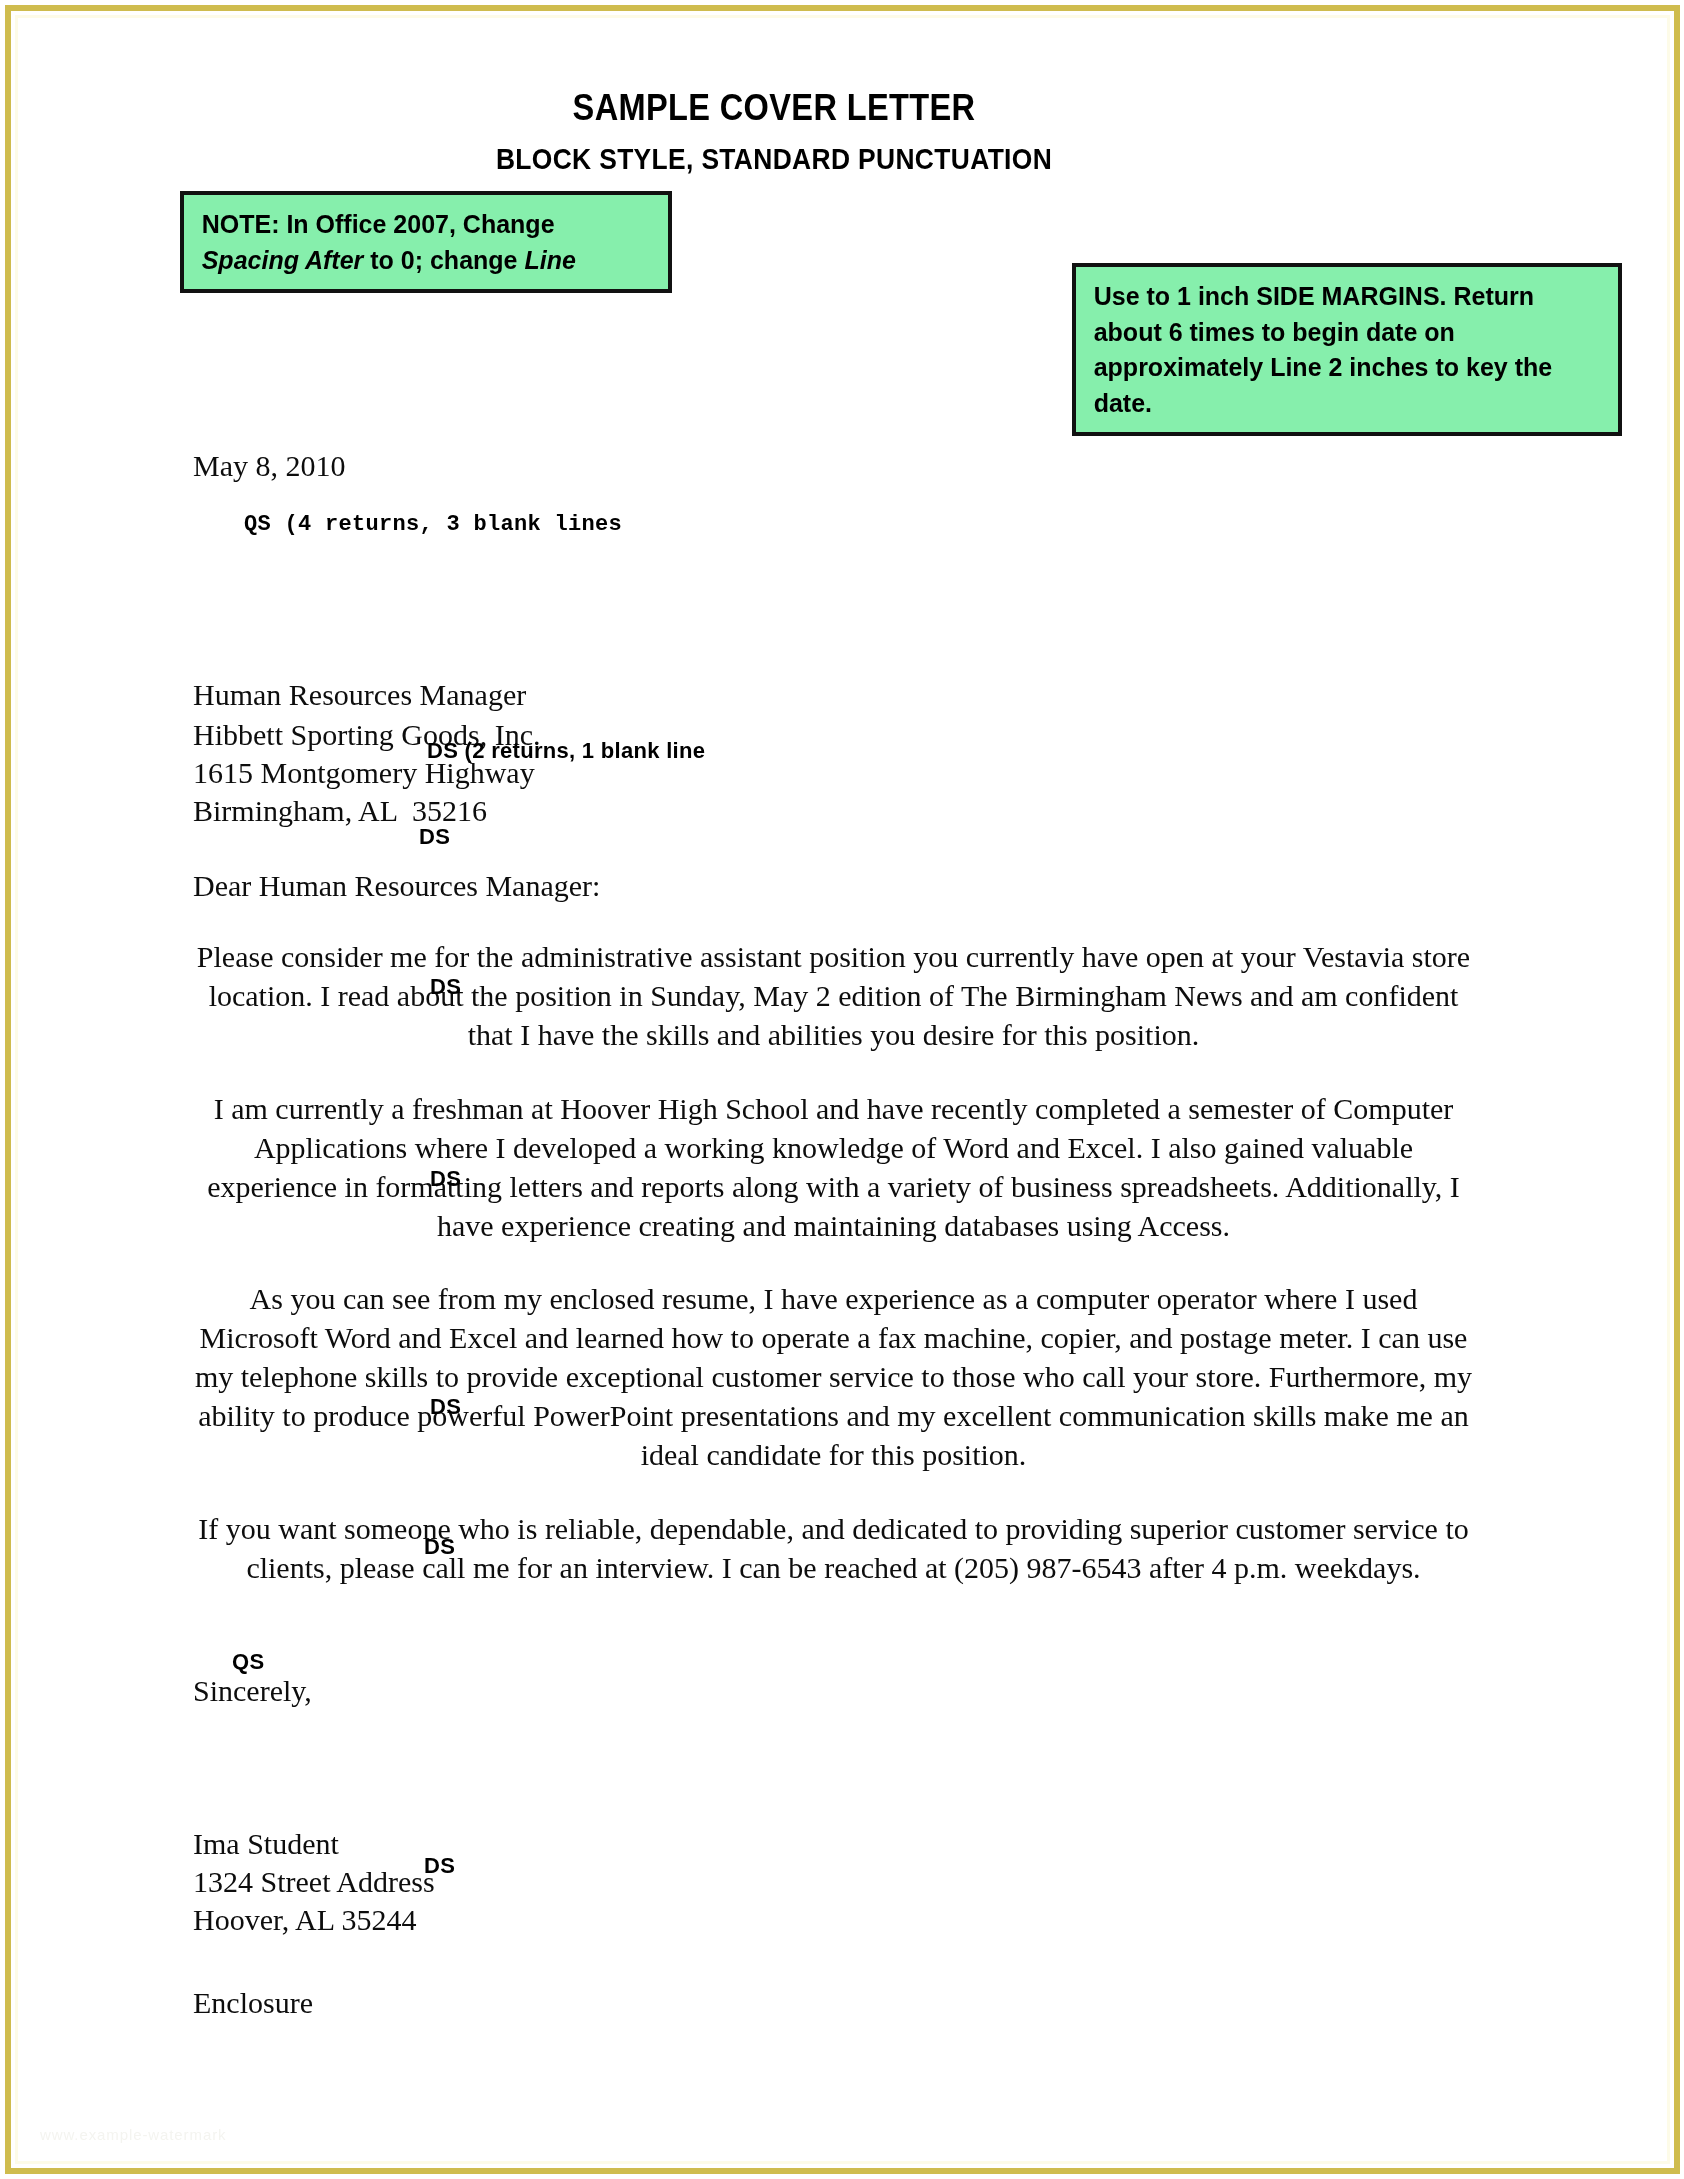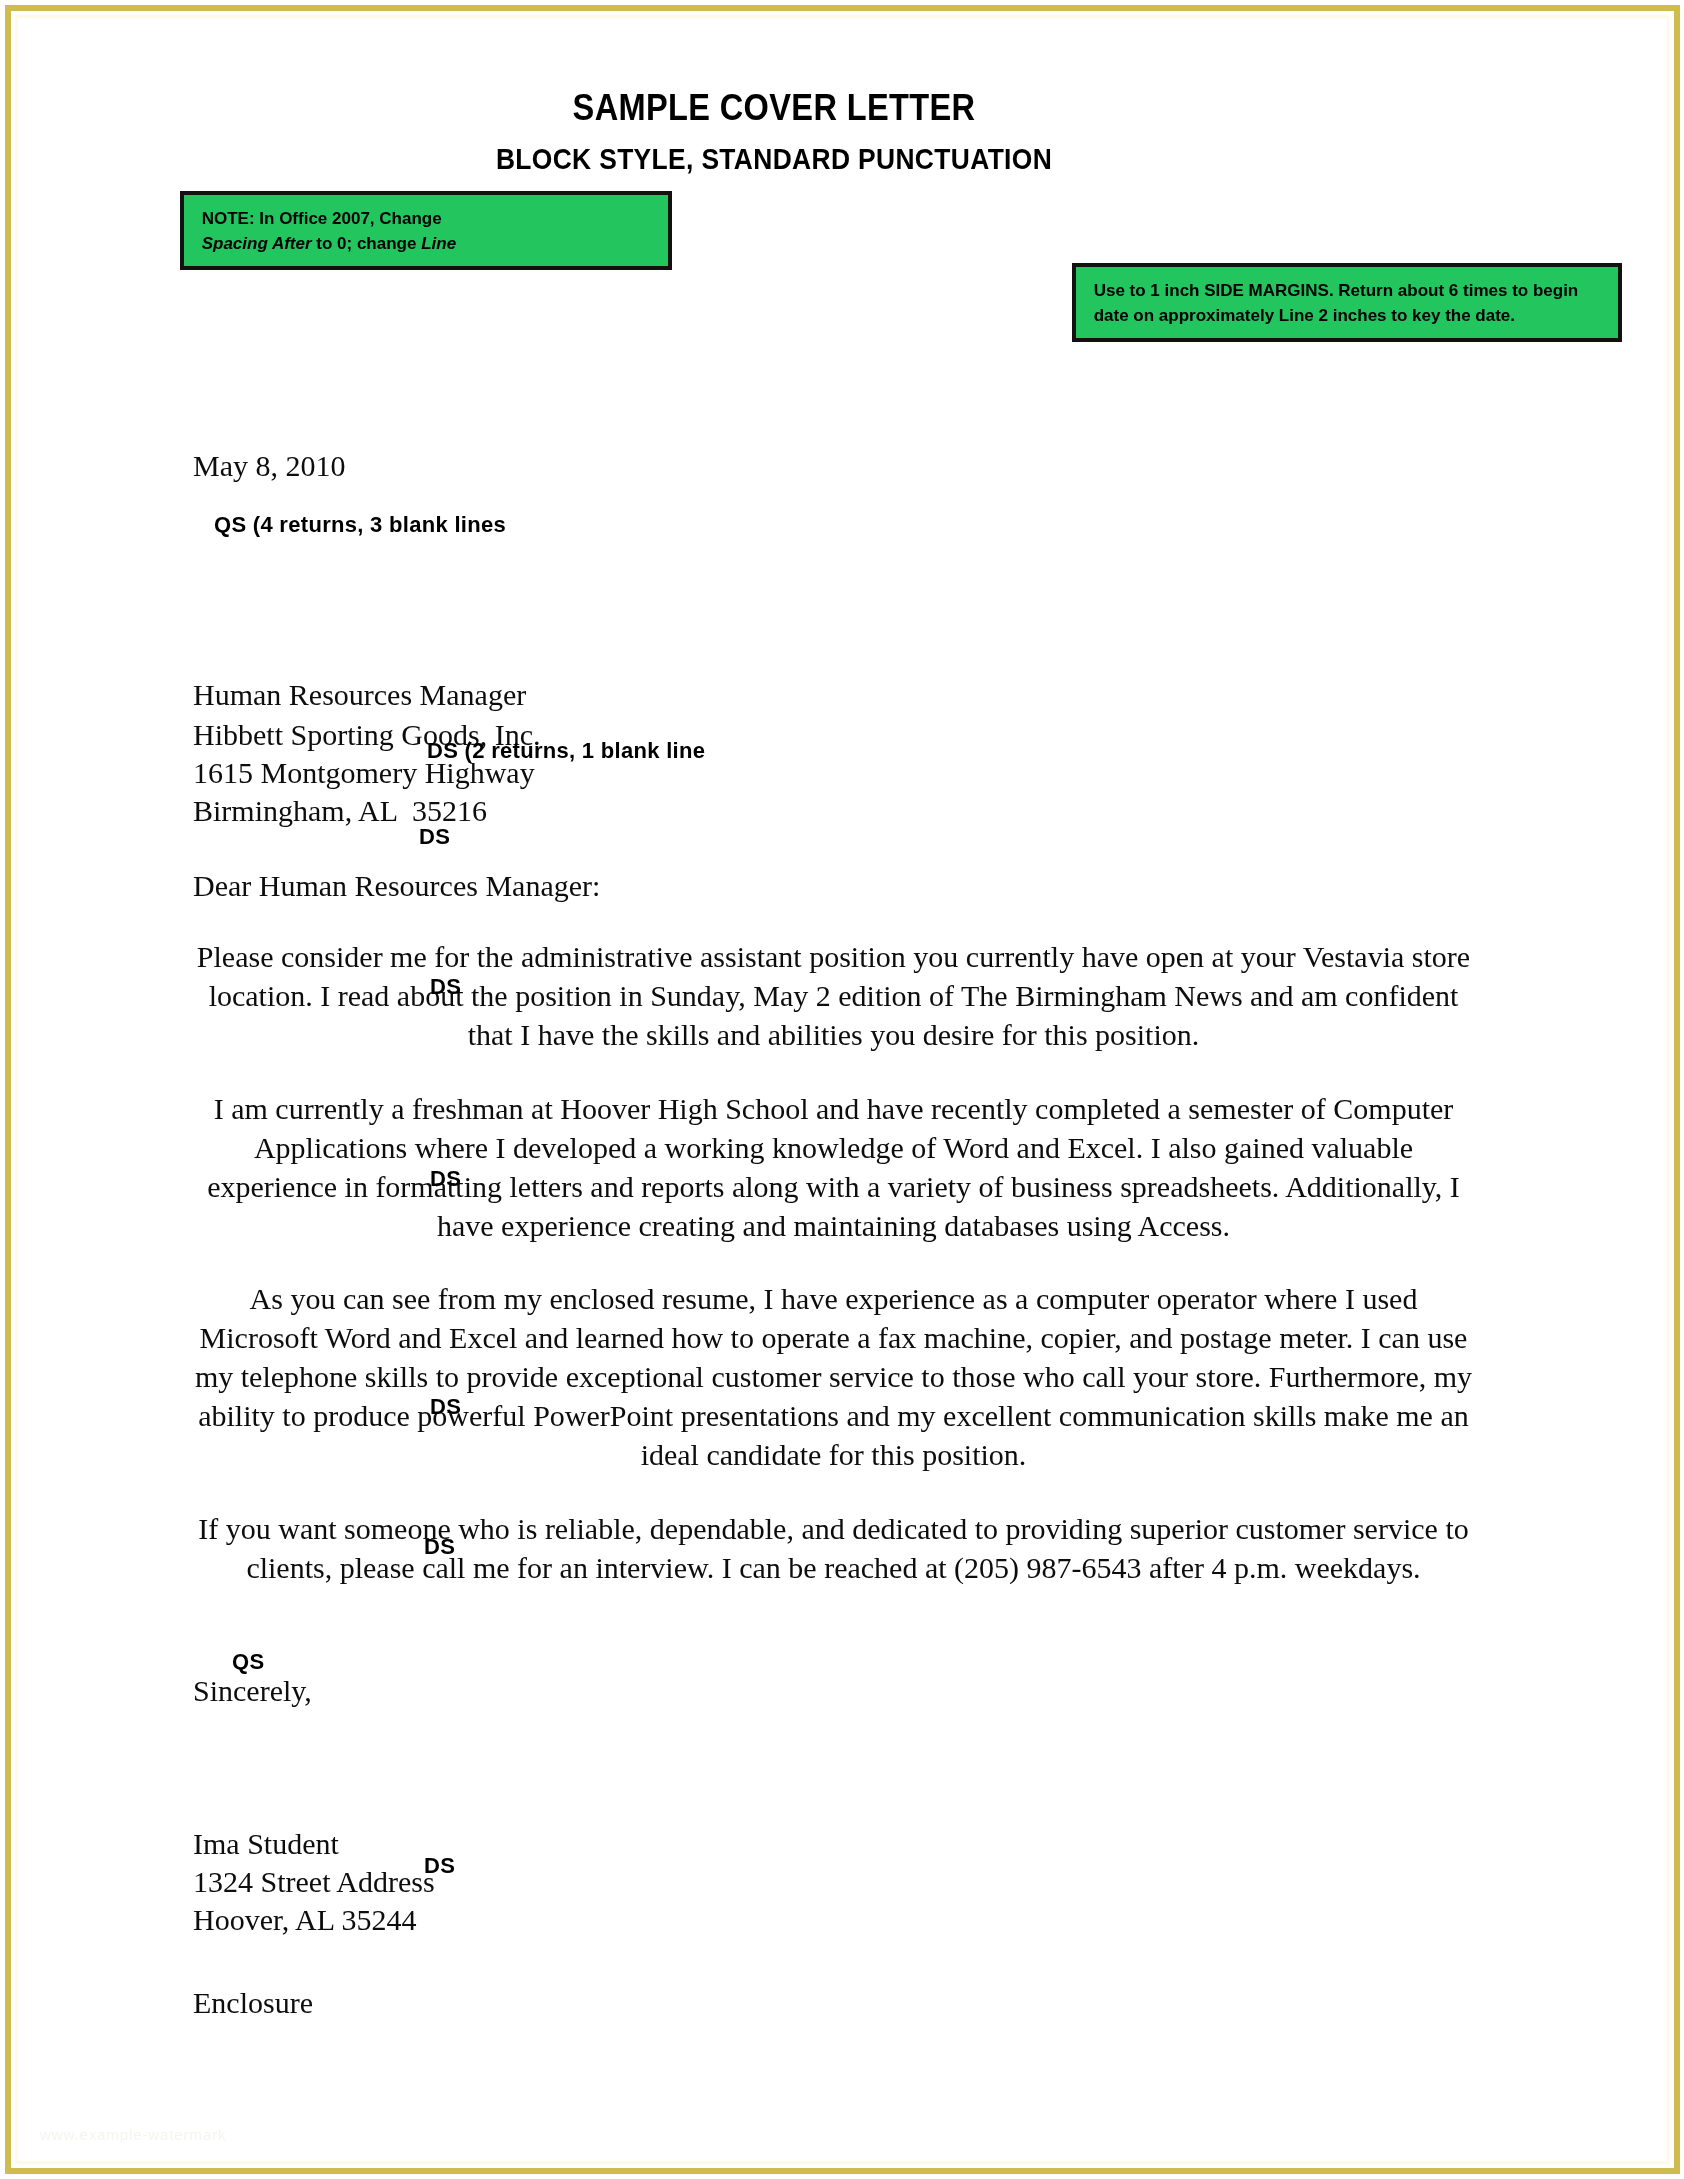--- a/index.html
+++ b/index.html
@@ -69,25 +69,25 @@
   }
   .doc-subtitle {
     top: 142px;
     font-size: 30px;
   }
 
   
   .callout {
     position: absolute;
     border: 4.4px solid #111111;
-    background: #22c55e;
+    background: #86efac;
     box-sizing: border-box;
     font-family: "Liberation Sans Narrow", "Liberation Sans", "DejaVu Sans", sans-serif;
     font-weight: bold;
-    font-size: 17px;
+    font-size: 25px;
     line-height: 1.42;
     color: #000000;
     padding: 12.4px 14px 10.6px 17.7px;
   }
   .callout-note {
     left: 180px;
     top: 191px;
     width: 492px;
   }
   .callout-margins {
@@ -188,21 +188,21 @@
 
       <div class="line" style="top:1671px;left:0;">Sincerely,</div>
 
       <div class="line" style="top:1824px;left:0;">Ima Student</div>
       <div class="line" style="top:1862px;left:0;">1324 Street Address</div>
       <div class="line" style="top:1900px;left:0;">Hoover, AL 35244</div>
 
       <div class="line" style="top:1983px;left:0;">Enclosure</div>
     </div>
 
-    <div class="annot" style="left:214px;top:512px;">QS (4 returns, 3 blank lines</div>
+    <div class="annot" style="left:244px;top:512px;font-family:Liberation Mono, monospace;">QS (4 returns, 3 blank lines</div>
 
     <div class="annot" style="left:427px;top:738px;">DS (2 returns, 1 blank line</div>
 
     <div class="annot" style="left:419px;top:824px;">DS</div>
 
     <div class="annot" style="left:430px;top:974px;">DS</div>
 
     <div class="annot" style="left:430px;top:1166px;">DS</div>
 
     <div class="annot" style="left:430px;top:1394px;">DS</div>

